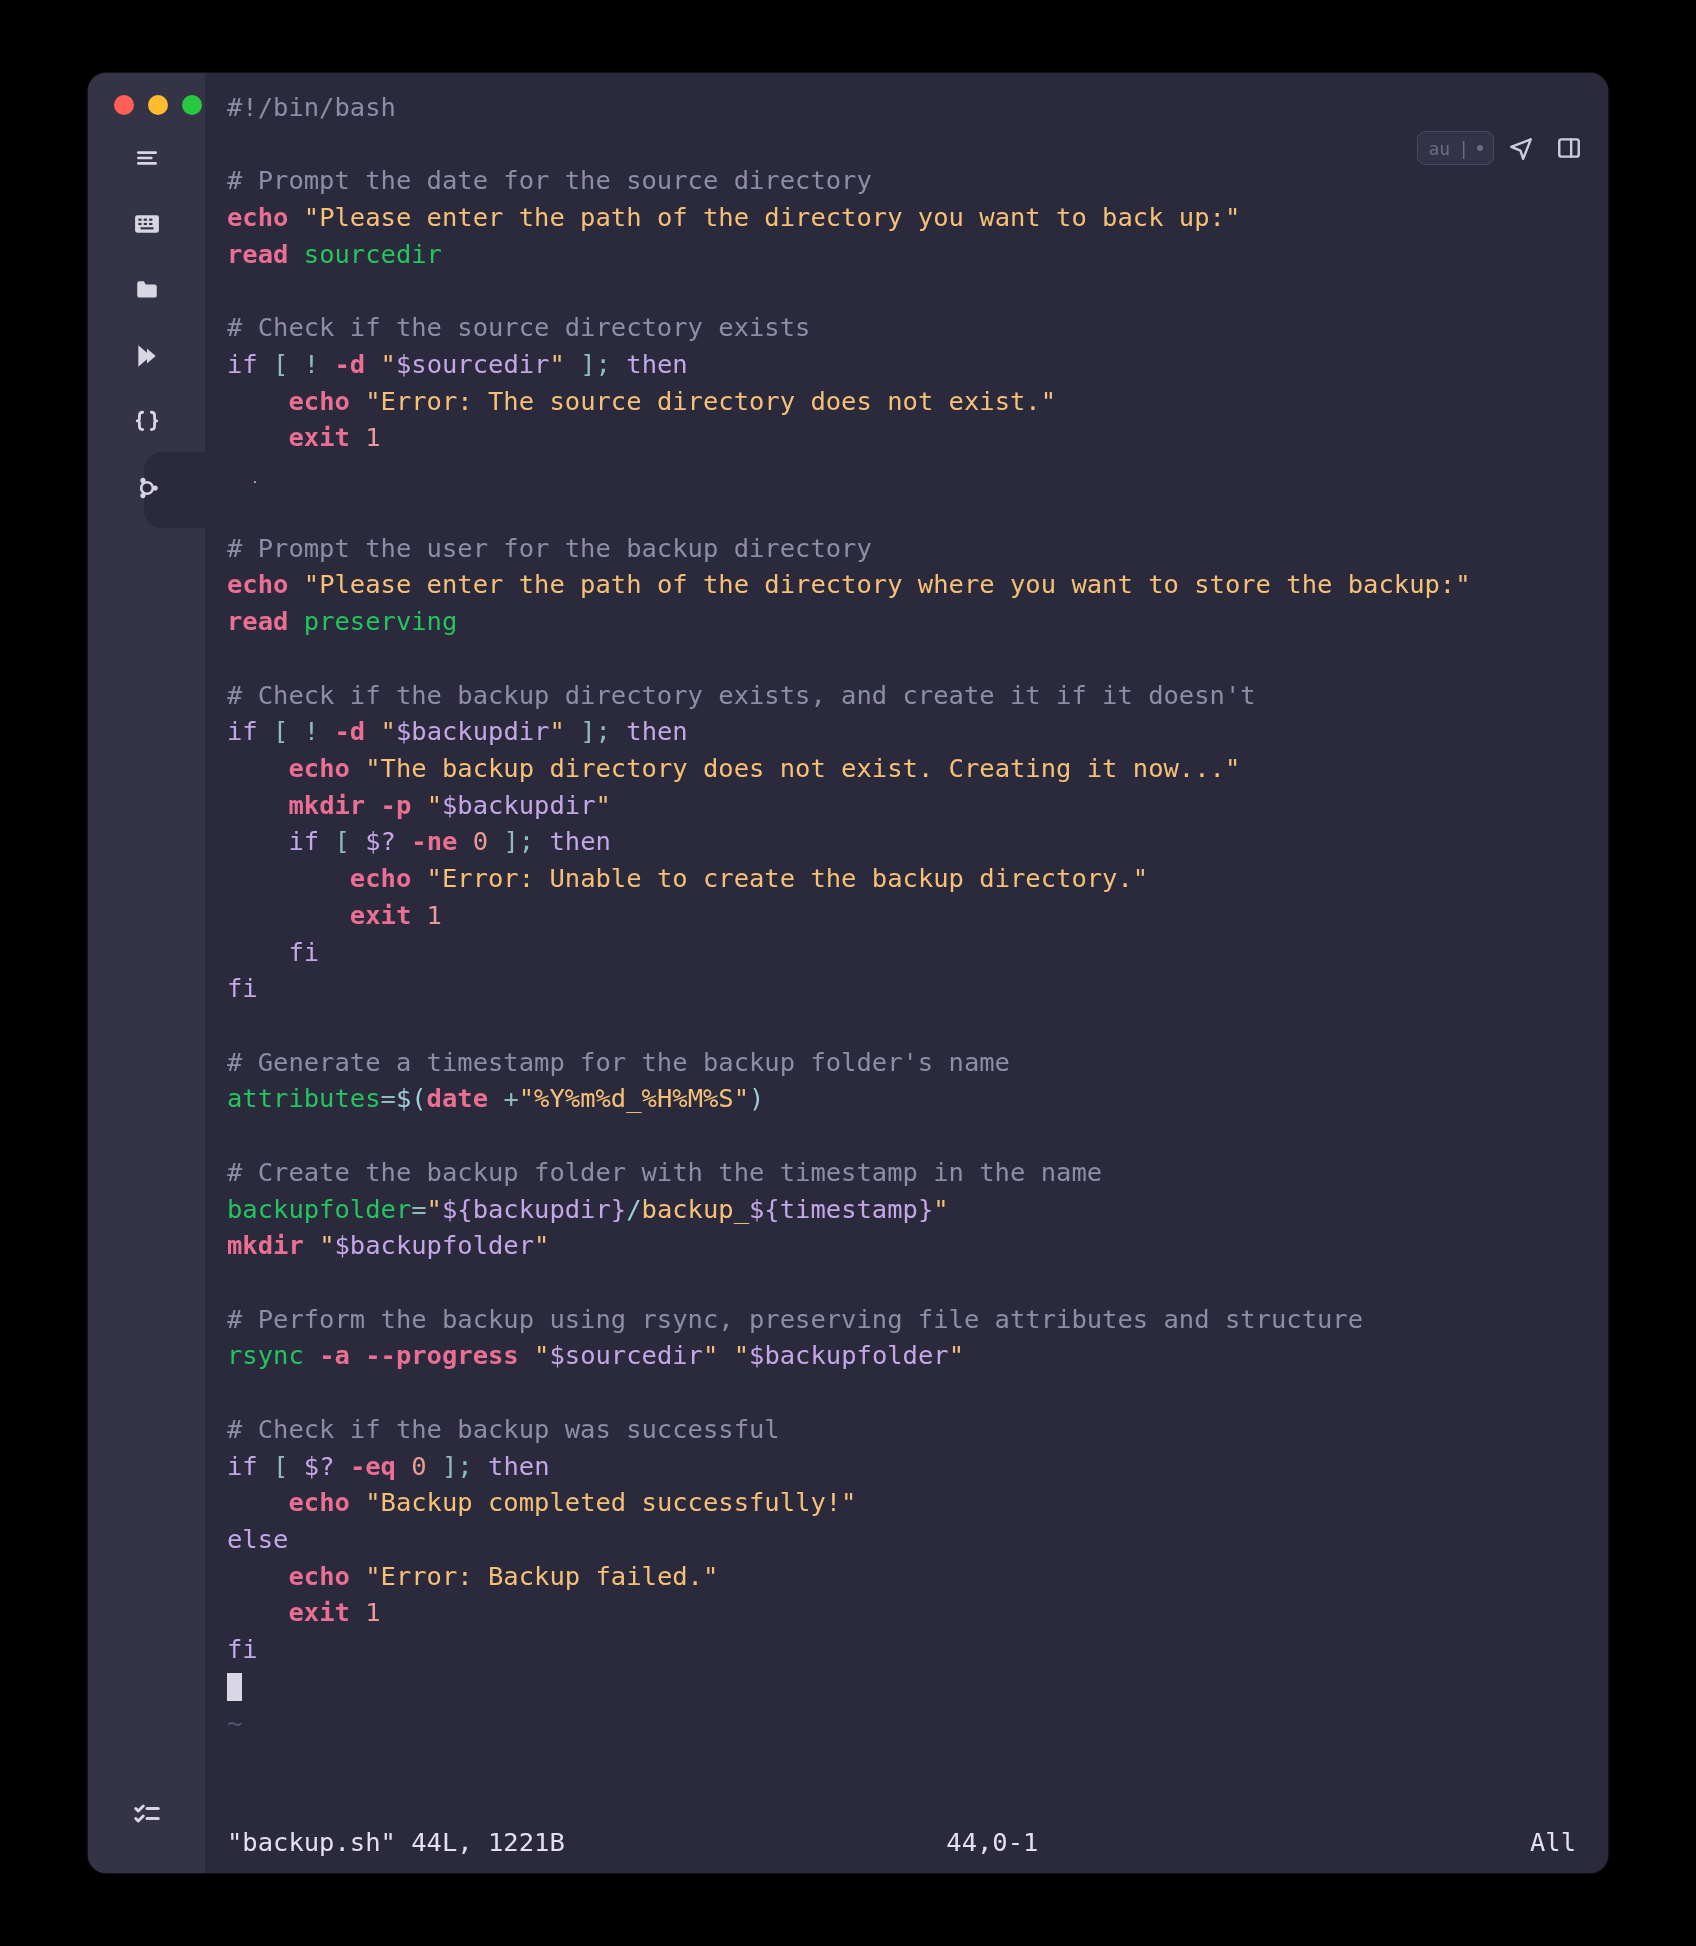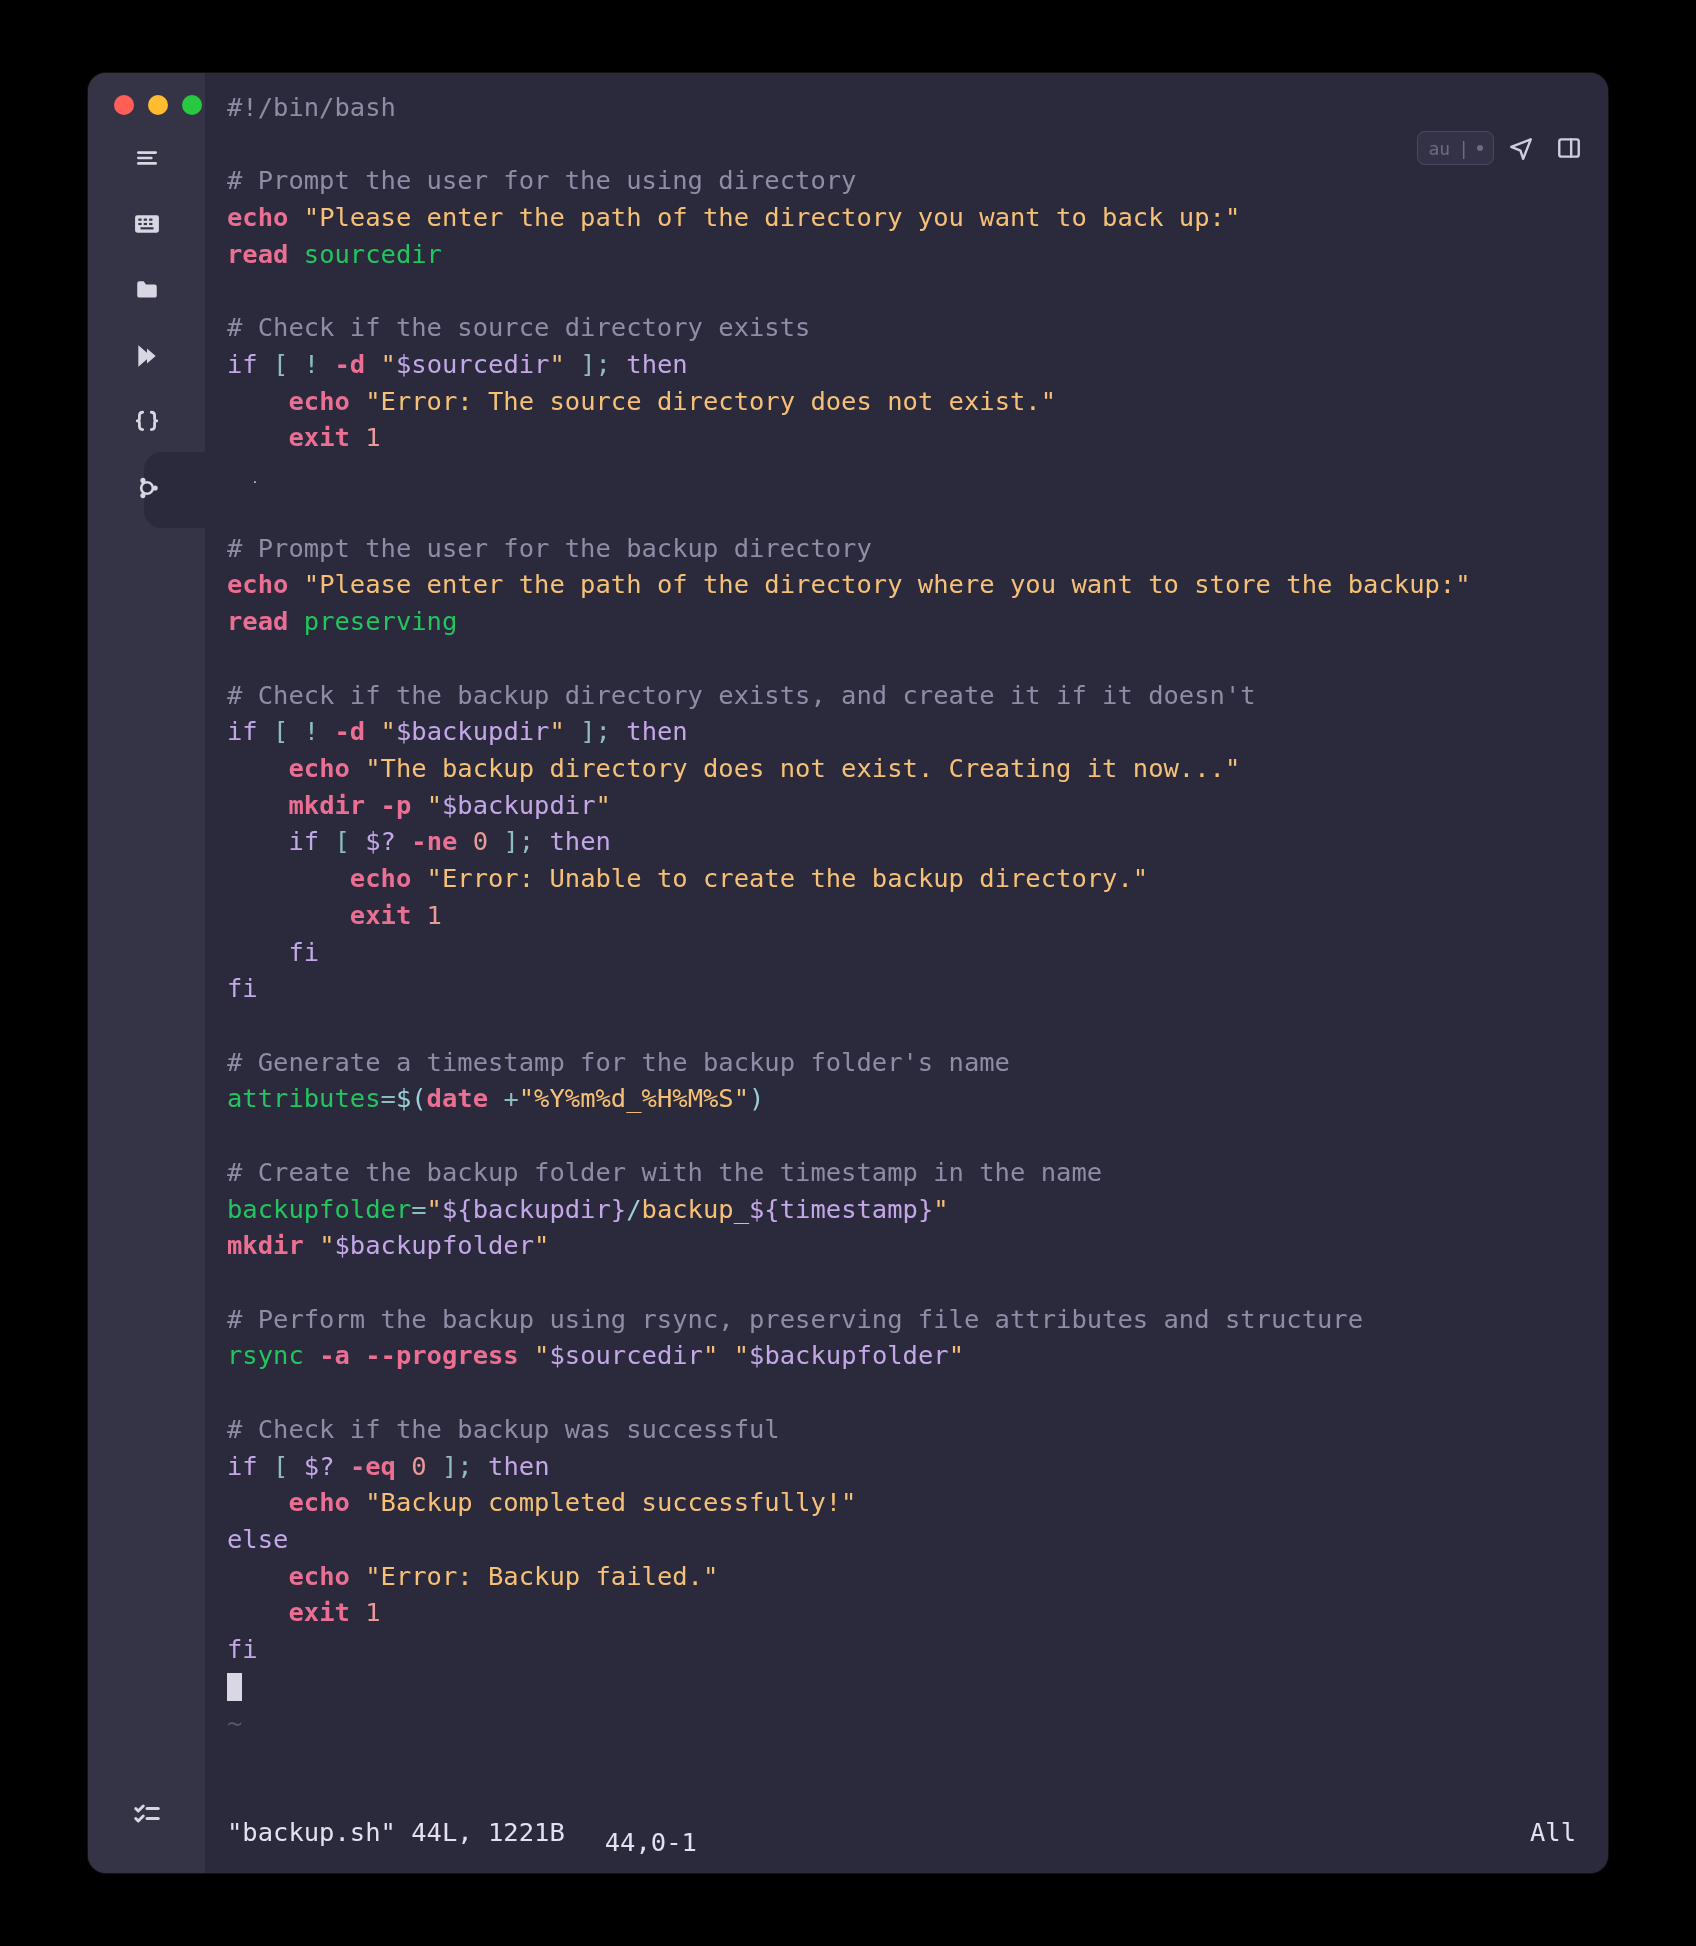--- a/index.html
+++ b/index.html
@@ -135,21 +135,21 @@
   }
   .tilde { color: #56546e; }
   .statusbar {
     display:flex;
     font-size: 25.5px;
     color: #e3e1ef;
     padding: 2px 0 8px 0;
     gap: 40px;
   }
   .statusbar .left { flex:0 0 auto; }
-  .statusbar .mid  { flex:1; text-align:left; padding-right:110px;margin-top:10px;}
+  .statusbar .mid  { flex:1; text-align:center; padding-right:110px;}
   .statusbar .right{ flex:0 0 auto; padding-right:10px;}
 </style>
 </head>
 <body>
 
 <div class="window">
 
   <div class="traffic-lights">
     <div class="traffic-light tl-close"></div>
     <div class="traffic-light tl-min"></div>
@@ -245,21 +245,21 @@
               <polyline points="3 14 5 16 9 12"></polyline>
               <line x1="12" y1="14" x2="21" y2="14"></line>
             </svg>
         </span>
       </div>
     </div>
 
     <div class="editor">
 <pre class="code"><span class="cm">#!/bin/bash</span>
 
-<span class="cm"># Prompt the user for the using directory</span>
+<span class="cm"># Prompt the date for the source directory</span>
 <span class="bi">echo</span> <span class="str">"Please enter the path of the directory you want to back up:"</span>
 <span class="bi">read</span> <span class="id">sourcedir</span>
 
 <span class="cm"># Check if the source directory exists</span>
 <span class="kw">if</span> <span class="op">[</span> <span class="op">!</span> <span class="bi">-d</span> <span class="str">"</span><span class="var">$sourcedir</span><span class="str">"</span> <span class="op">];</span> <span class="kw">then</span>
     <span class="bi">echo</span> <span class="str">"Error: The source directory does not exist."</span>
     <span class="bi">exit</span> <span class="num">1</span>
 <span class="kw">fi</span>
 
 <span class="cm"># Prompt the user for the backup directory</span>

